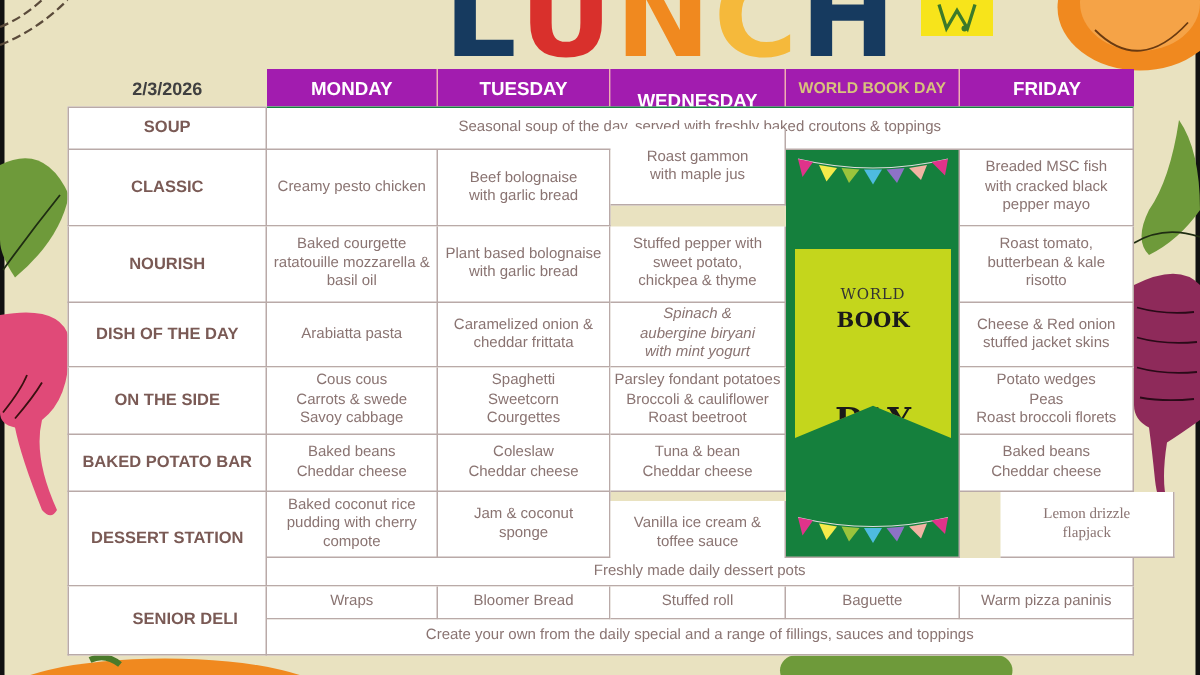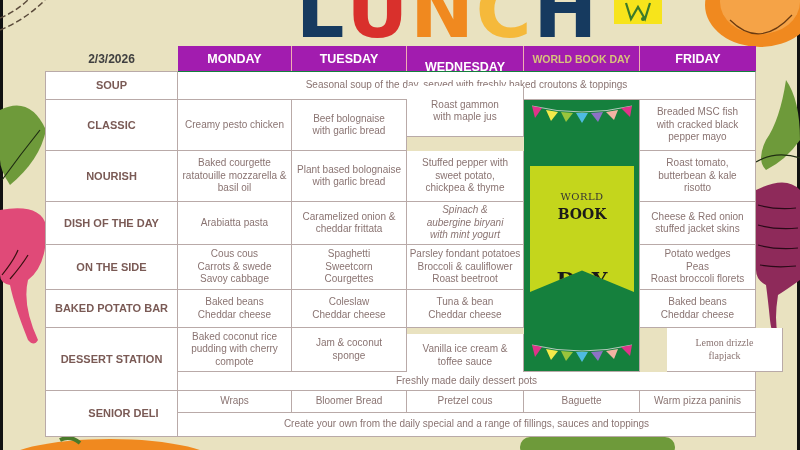--- a/index.html
+++ b/index.html
@@ -176,21 +176,21 @@
 Cheddar cheese</div>
 
   <div class="cell" style="left:133px;top:282px;width:114px;height:44px;padding:0 8px;">Baked coconut rice pudding with cherry compote</div>
   <div class="cell" style="left:247px;top:282px;width:115px;height:44px;padding:0 18px;">Jam &amp; coconut sponge</div>
   <div class="cell" style="left:362px;top:288px;width:117px;height:44px;padding:0 14px;">Vanilla ice cream &amp; toffee sauce</div>
   <div class="cell" style="left:622px;top:282px;width:116px;height:44px;padding:0 28px;font-family:Liberation Serif, serif;">Lemon drizzle flapjack</div>
   <div class="cell" style="left:133px;top:326px;width:578px;height:19px;">Freshly made daily dessert pots</div>
 
   <div class="cell" style="left:133px;top:345px;width:114px;height:22px;">Wraps</div>
   <div class="cell" style="left:247px;top:345px;width:115px;height:22px;">Bloomer Bread</div>
-  <div class="cell" style="left:362px;top:345px;width:117px;height:22px;">Pretzel cous</div>
+  <div class="cell" style="left:362px;top:345px;width:117px;height:22px;">Stuffed roll</div>
   <div class="cell" style="left:479px;top:345px;width:116px;height:22px;text-align:right;">Baguette</div>
   <div class="cell" style="left:595px;top:345px;width:116px;height:22px;">Warm pizza paninis</div>
   <div class="cell" style="left:133px;top:367px;width:578px;height:24px;">Create your own from the daily special and a range of fillings, sauces and toppings</div>
 
   <div class="wbd-col" style="left:479px;top:54px;width:116px;height:272px;">
     <svg class="bunting" style="top:4px" viewBox="0 0 104 20">
       <path d="M2 2 Q52 14 102 2" stroke="#ddd" stroke-width="0.8" fill="none"></path>
       <polygon points="2,2 12,4 5,14" fill="#e0338a"></polygon>
       <polygon points="16,6 28,8 21,17" fill="#f4ea4a"></polygon>
       <polygon points="31,8 43,9 36,18" fill="#9ac43c"></polygon>

